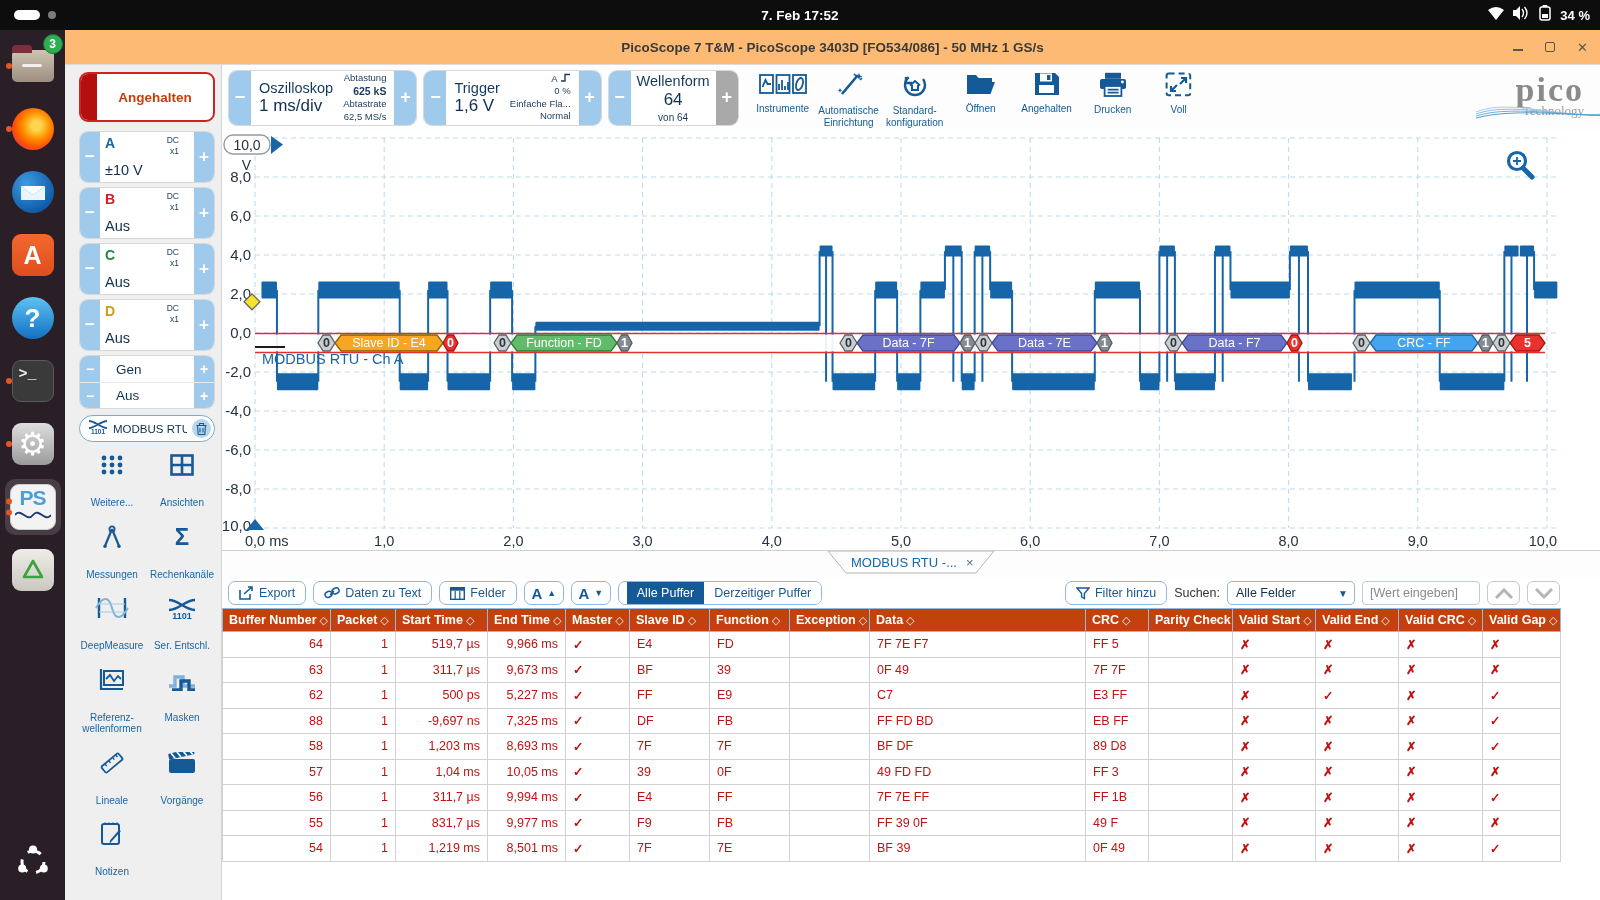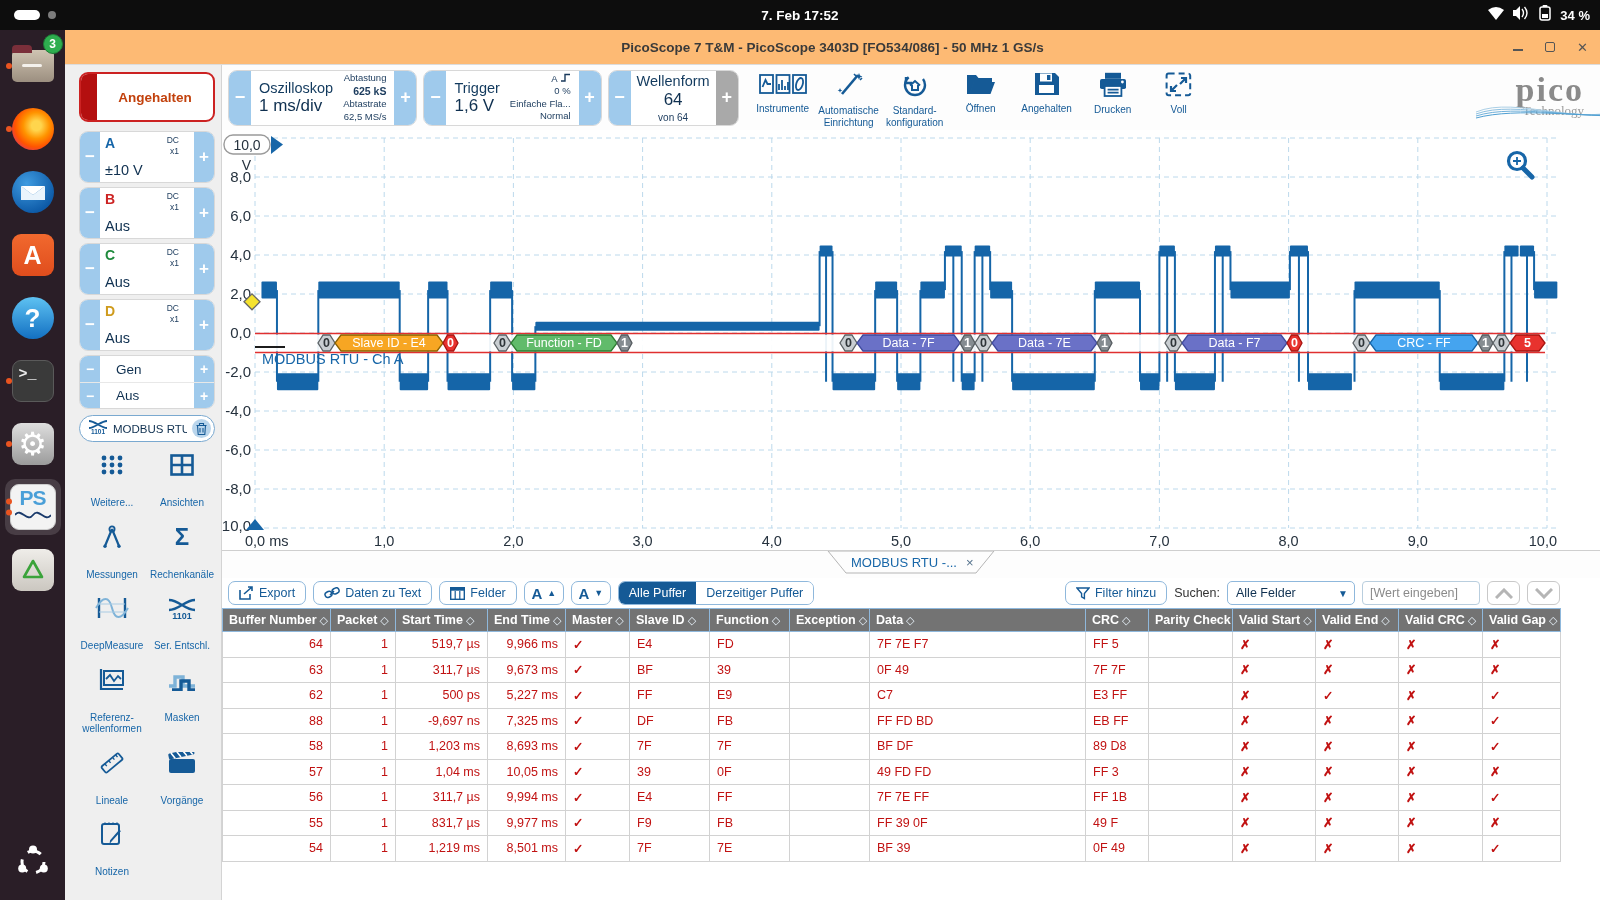--- a/index.html
+++ b/index.html
@@ -129,38 +129,38 @@
   .chartwrap { flex:0 0 420px; height:420px; position:relative; background:#fff; }
   .tabrow { flex:0 0 28px; height:28px; border-top:1px solid #cfcfcf; display:flex; justify-content:center;
     background:#fdfdfd; position:relative; }
 
   
   .tabletools { flex:0 0 30px; display:flex; align-items:center; gap:7px; padding:2px 40px 2px 6px; background:#fff; }
   .ttbtn { height:24px; border:1.5px solid #8fb8dc; border-radius:7px; background:#fff; color:#155a96;
     font-size:12.5px; display:flex; align-items:center; gap:5px; padding:0 10px; white-space:nowrap; }
   .fontbtn { width:40px; justify-content:center; font-weight:bold; font-size:15px; position:relative; }
   .fontbtn sup { font-size:9px; }
-  .seg { display:flex; height:24px; border:1.5px solid #8fb8dc; border-radius:7px; overflow:hidden; }
+  .seg { display:flex; height:24px; border:1.5px solid #8fb8dc; border-radius:7px; overflow:hidden;padding-left:8px; }
   .seg .opt { display:flex; align-items:center; padding:0 10px; font-size:12.5px; color:#155a96; background:#fff; }
   .seg .opt.sel { background:#155a96; color:#fff; }
   .tt-right { margin-left:auto; display:flex; align-items:center; gap:7px; }
   .lbl-suchen { font-size:12.5px; color:#333; }
   .ddown { width:128px; height:24px; border:1.5px solid #8fb8dc; border-radius:5px; display:flex;
     align-items:center; padding-left:8px; font-size:12.5px; color:#0f3050; position:relative; background:#fff; }
   .ddown .caret { position:absolute; right:6px; color:#155a96; font-size:10px; }
   .search-in { width:118px; height:24px; border:1.5px solid #b9cede; border-radius:4px; font-size:12.5px;
     padding:0 7px; color:#555; font-family:"Liberation Sans",sans-serif; }
   .search-in::placeholder { color:#8a8a8a; }
   .chevbtn { width:33px; height:24px; border:1.5px solid #c9c9c9; border-radius:6px; background:#fff;
     display:flex; align-items:center; justify-content:center; }
 
   
   .tablewrap { flex:1; overflow:hidden; padding:0 40px 0 0; }
   table.data { border-collapse:collapse; width:1338px; table-layout:fixed; }
-  table.data th { background:#737373; color:#fff; font-size:12.5px; font-weight:bold; height:23px;
+  table.data th { background:#c2410c; color:#fff; font-size:12.5px; font-weight:bold; height:23px;
     border:1px solid #8fb8dc; padding:0 6px; text-align:left; white-space:nowrap; overflow:hidden; }
   table.data th .dia { font-weight:normal; font-size:11px; color:#e9f3fb; margin-left:3px; }
   table.data td { height:25.5px; border:1px solid #d2d2d2; font-size:12.5px; color:#c11212; padding:0 7px;
     white-space:nowrap; overflow:hidden; background:#fff; }
   td.num { text-align:right; }
   td.mark { font-weight:bold; font-size:12px; }
 
   svg text { font-family:"Liberation Sans",sans-serif; }
 </style>
 </head>

